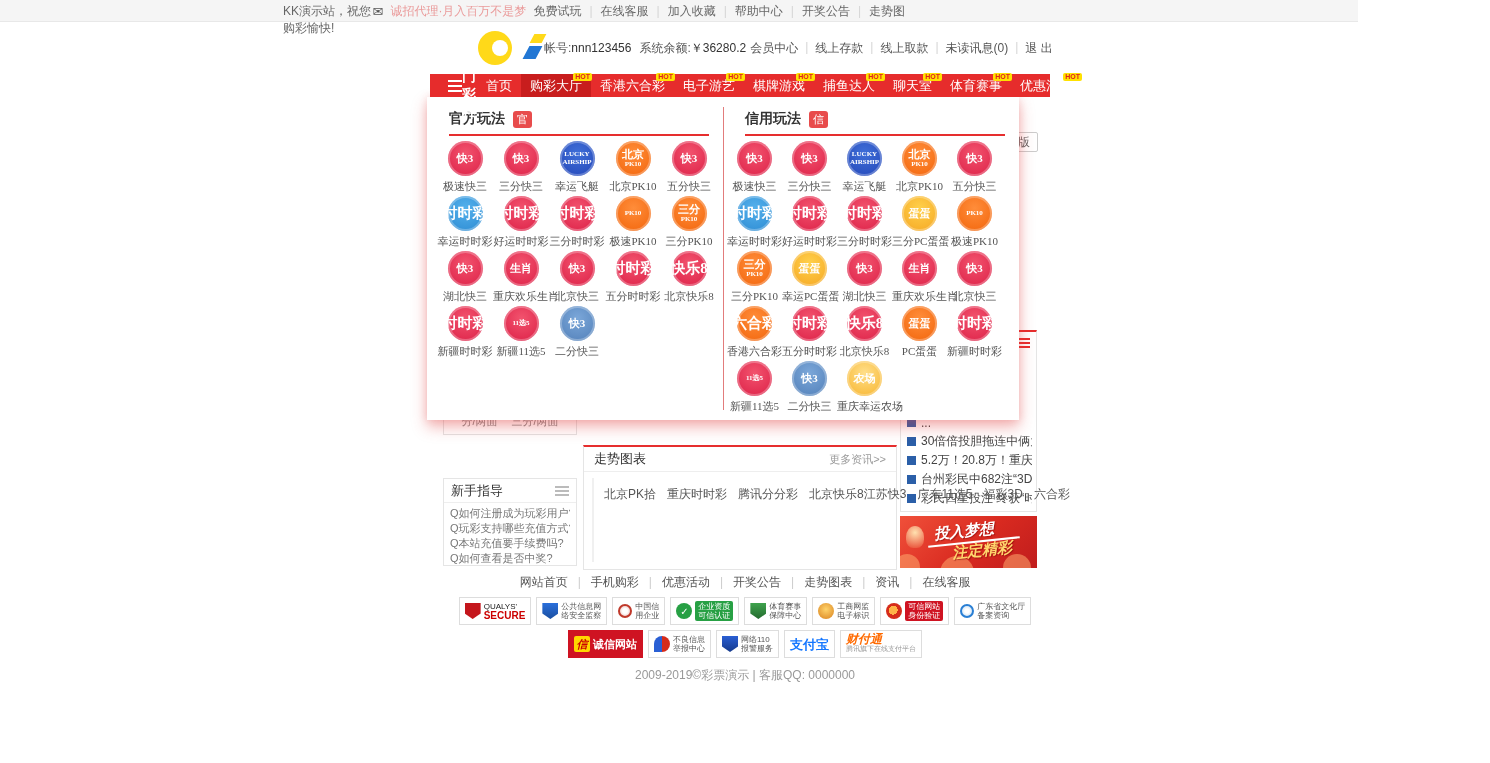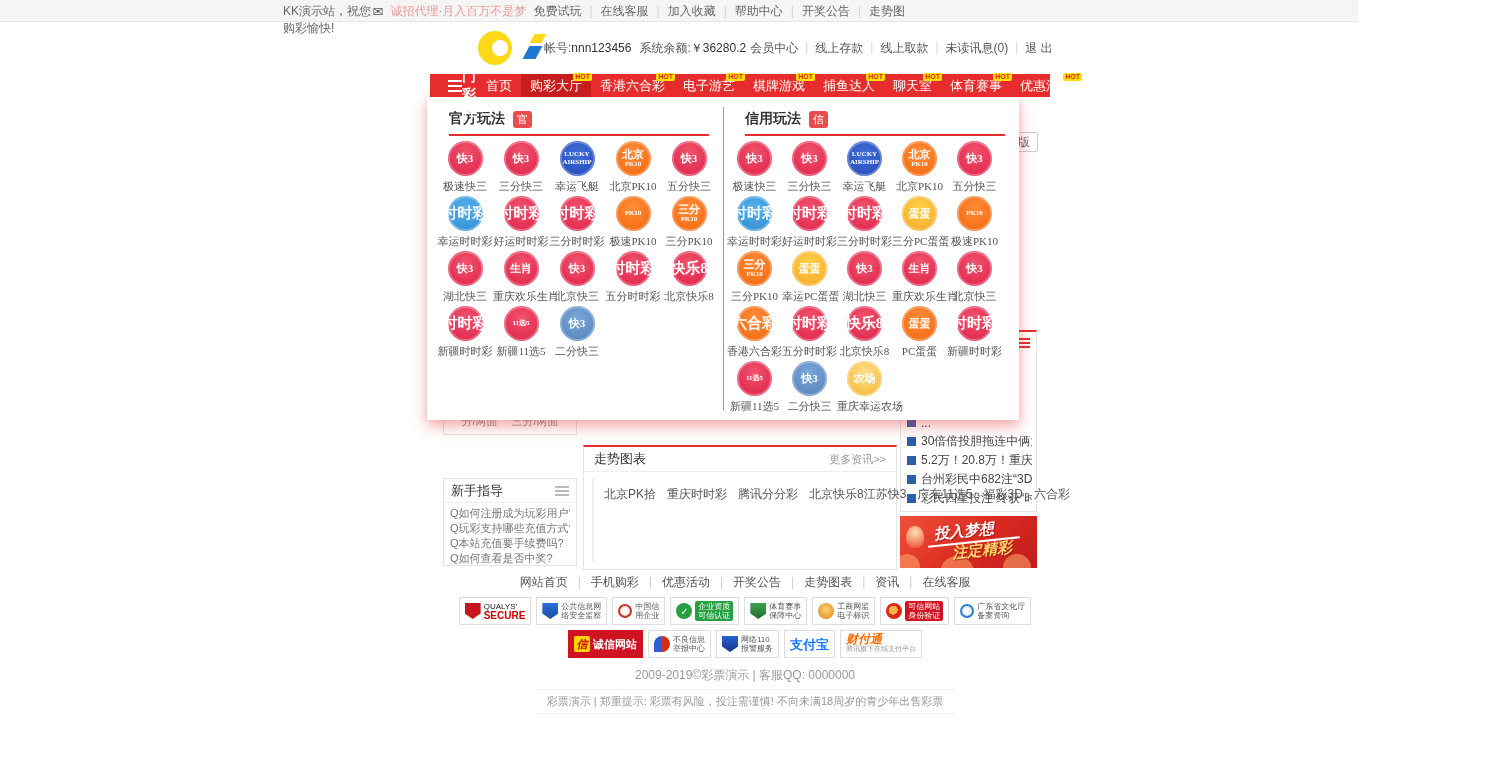--- a/index.html
+++ b/index.html
@@ -784,16 +784,15 @@
           </span>
         </div>
         <div class="fbadge tenpay">
           <span class="blines">
             <span class="bl">财付通</span>
             <span class="bl">腾讯旗下在线支付平台</span>
           </span>
         </div>
       </div>
     <div class="fcopy">2009-2019©彩票演示 | 客服QQ: 0000000</div>
-    <div class="fdisc">彩票演示 | 郑重提示: 彩票有风险，投注需谨慎! 不向未满18周岁的青少年出售彩票</div>
   </div>
 
 </div>
 
 </body></html>

